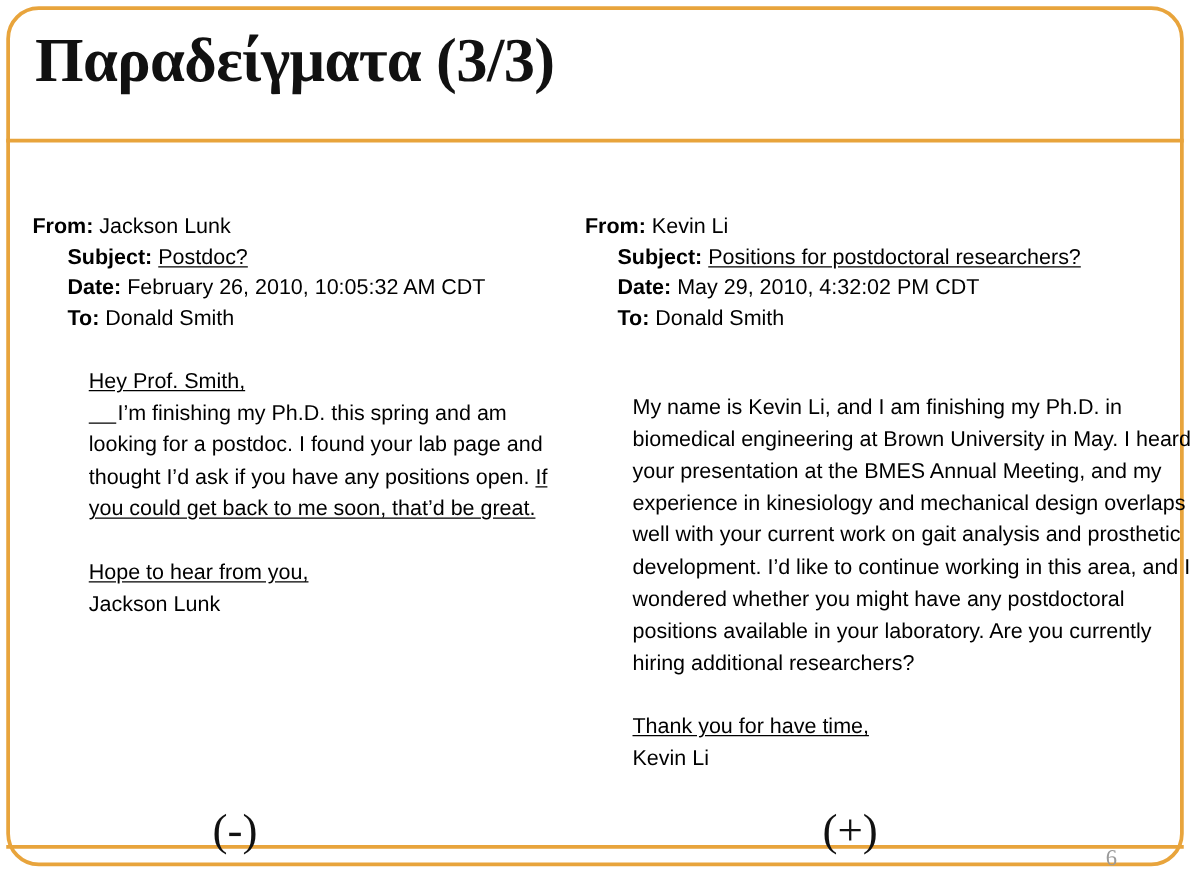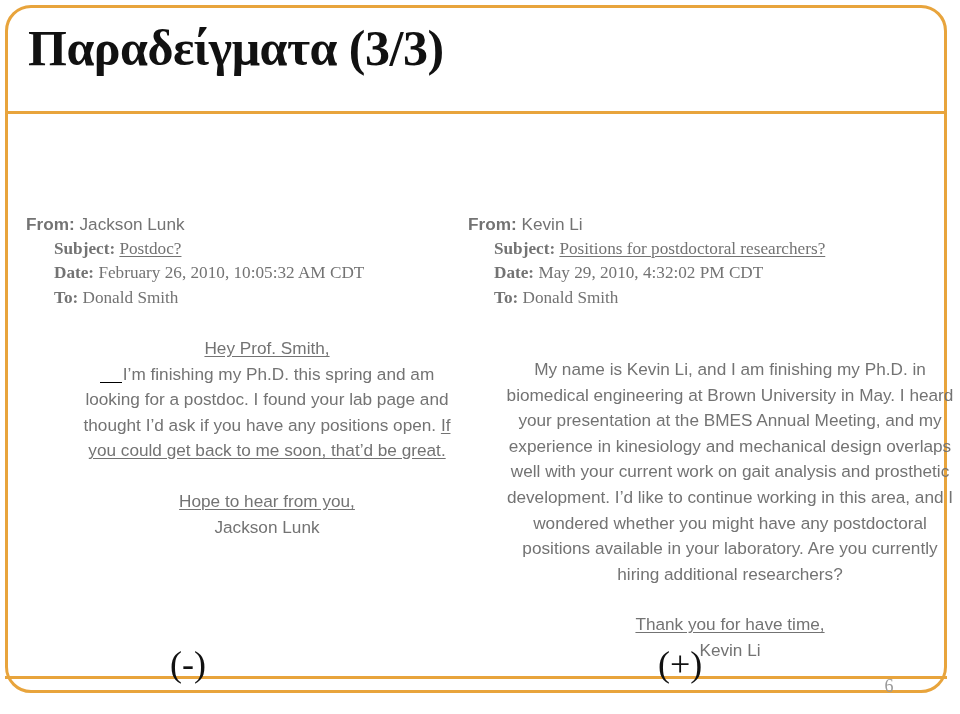--- a/index.html
+++ b/index.html
@@ -66,46 +66,44 @@
     line-height: 1.05;
     color: #111111;
     letter-spacing: -0.5px;
     white-space: nowrap;
   }
 
   
   .email-col {
     position: absolute;
     top: 168px;
-    color: #737373;
-    margin-top: 44px;
+    color: #000000;
   }
   #email-left  { left: 26px;  width: 440px; }
   #email-right { left: 468px; width: 480px; }
 
   .hdr {
     font-size: 17.2px;
     line-height: 24.5px;
     white-space: nowrap;
   }
   .hdr .lbl { font-weight: bold; }
   .hdr-from { margin-left: 0px; }
   .hdr-sub,
   .hdr-date,
-  .hdr-to { margin-left: 28px; font-family: Liberation Serif, serif; }
+  .hdr-to { margin-left: 28px; }
   #email-right .hdr-sub,
   #email-right .hdr-date,
   #email-right .hdr-to { margin-left: 26px; }
 
   .u { text-decoration: underline; text-underline-offset: 2px; }
 
   .body-block {
     font-size: 17.2px;
     line-height: 25.6px;
-    text-align: center;
   }
   #body-left {
     margin-top: 26px;
     margin-left: 45px;
     width: 392px;
   }
   #body-right {
     margin-top: 22px;
     margin-left: 38px;
     width: 448px;

